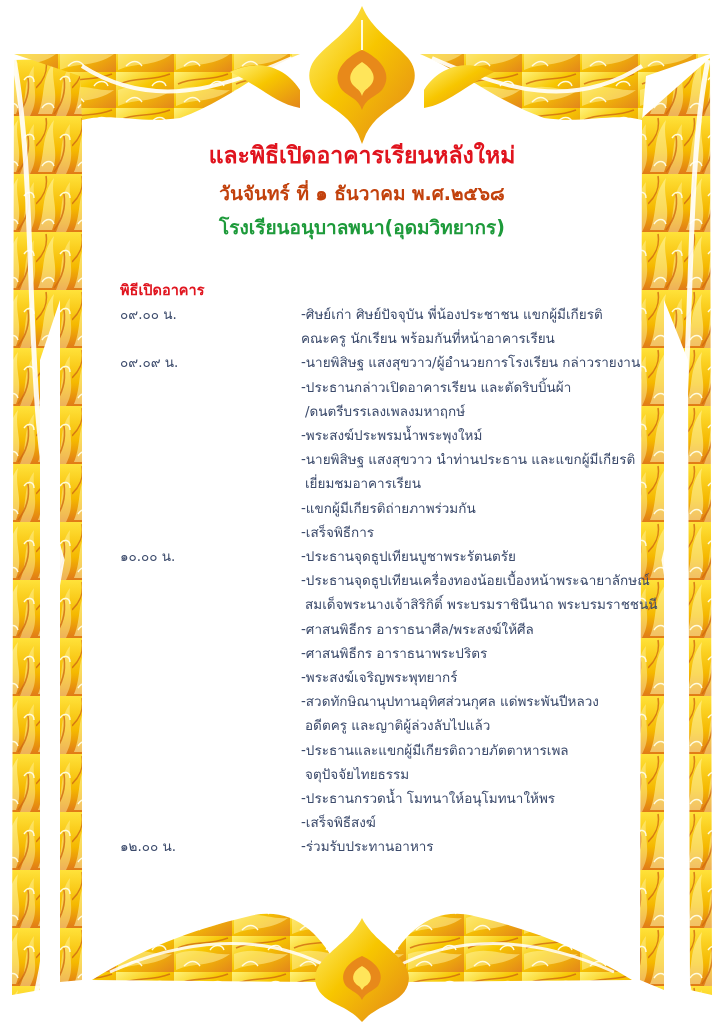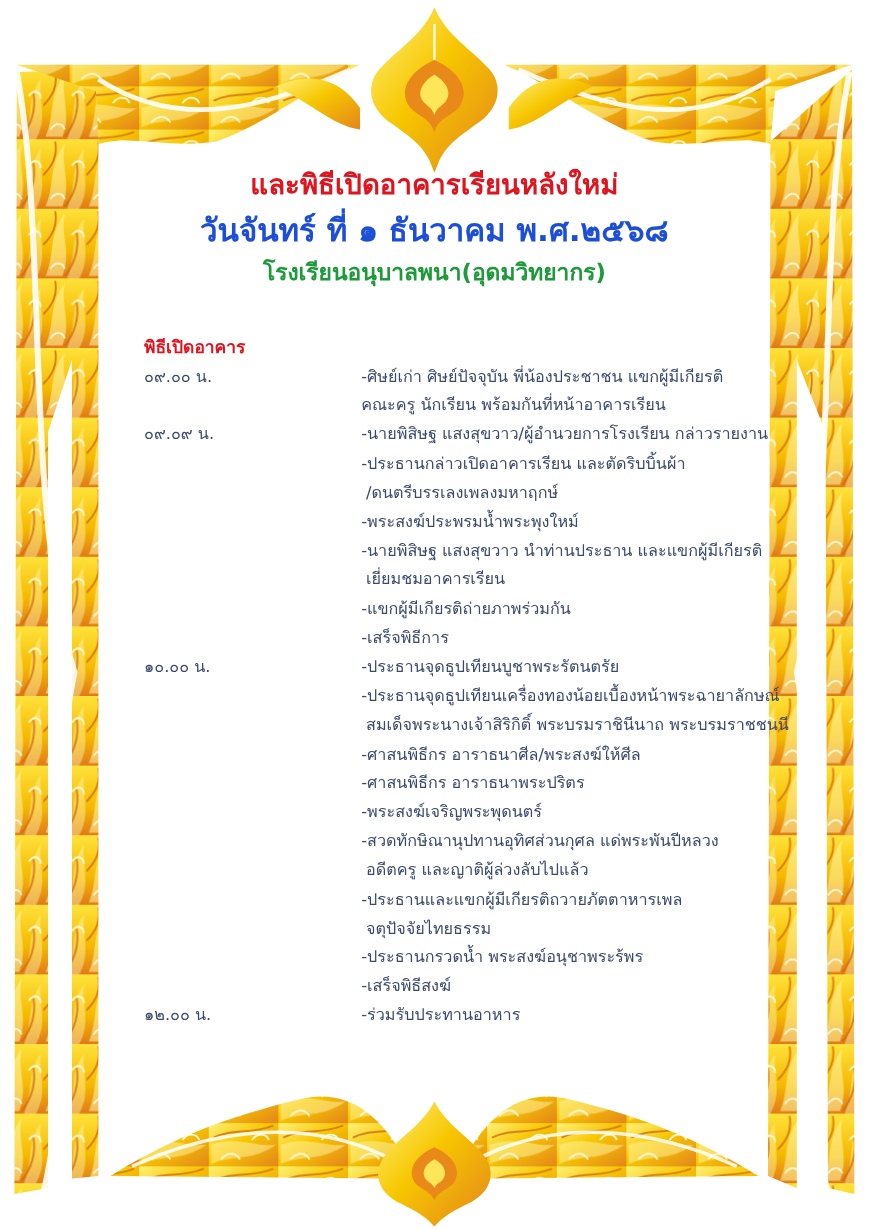--- a/index.html
+++ b/index.html
@@ -8,21 +8,21 @@
     background: #ffffff;
     font-family: "DejaVu Sans", "Liberation Sans", sans-serif;
   }
   .frame { position: absolute; inset: 0; pointer-events: none; }
   .header {
     position: absolute; left: 100px; right: 100px; top: 136px;
     text-align: center;
   }
   .title-1 { color: #e0141e; font-size: 23px; font-weight: bold; line-height: 36px; white-space: nowrap; }
   .title-2 { color: #e0141e; font-size: 23px; font-weight: bold; line-height: 38px; }
-  .date-line { color: #1d4ed8; font-size: 26px; font-weight: bold; line-height: 34px; margin-top: 2px; }
+  .date-line { color: #c2410c; font-size: 19px; font-weight: bold; line-height: 34px; margin-top: 2px; }
   .school-line { color: #1d9a3a; font-size: 19px; font-weight: bold; line-height: 34px; }
   .schedule {
     position: absolute; left: 120px; top: 278px; width: 520px;
     color: #3b4a6b; font-size: 13.5px;
   }
   .section-heading {
     color: #e0141e; font-weight: bold; font-size: 14.5px; line-height: 24px; height: 24px;
   }
   .row { display: flex; gap: 45px; }
   .time { width: 136px; flex: 0 0 136px; line-height: 24.2px; }
@@ -130,26 +130,26 @@
 
 
   <div class="row">
     <div class="time">๑๐.๐๐ น.</div>
     <div class="items">
       <div class="line">-ประธานจุดธูปเทียนบูชาพระรัตนตรัย</div>
       <div class="line">-ประธานจุดธูปเทียนเครื่องทองน้อยเบื้องหน้าพระฉายาลักษณ์</div>
       <div class="line indent"> สมเด็จพระนางเจ้าสิริกิติ์ พระบรมราชินีนาถ พระบรมราชชนนี</div>
       <div class="line">-ศาสนพิธีกร อาราธนาศีล/พระสงฆ์ให้ศีล</div>
       <div class="line">-ศาสนพิธีกร อาราธนาพระปริตร</div>
-      <div class="line">-พระสงฆ์เจริญพระพุดนตร์</div>
+      <div class="line">-พระสงฆ์เจริญพระพุทยากร์</div>
       <div class="line">-สวดทักษิณานุปทานอุทิศส่วนกุศล แด่พระพันปีหลวง</div>
       <div class="line indent"> อดีตครู และญาติผู้ล่วงลับไปแล้ว</div>
       <div class="line">-ประธานและแขกผู้มีเกียรติถวายภัตตาหารเพล</div>
       <div class="line indent">  จตุปัจจัยไทยธรรม</div>
-      <div class="line">-ประธานกรวดน้ำ พระสงฆ์อนุชาพระร้พร</div>
+      <div class="line">-ประธานกรวดน้ำ โมทนาให์อนุโมทนาให้พร</div>
       <div class="line">-เสร็จพิธีสงฆ์</div>
     </div>
   </div>
 
   <div class="row">
     <div class="time">๑๒.๐๐ น.</div>
     <div class="items">
       <div class="line">-ร่วมรับประทานอาหาร</div>
     </div>
   </div>

